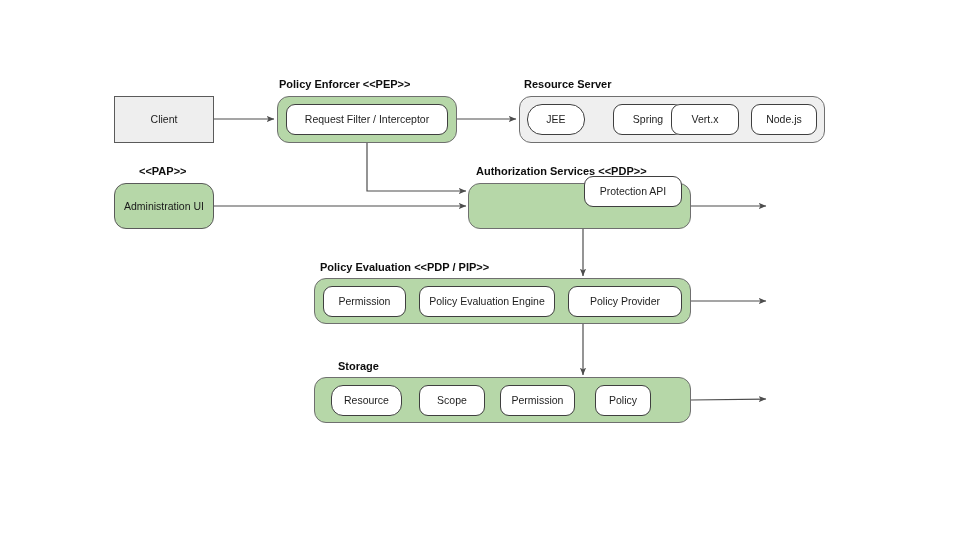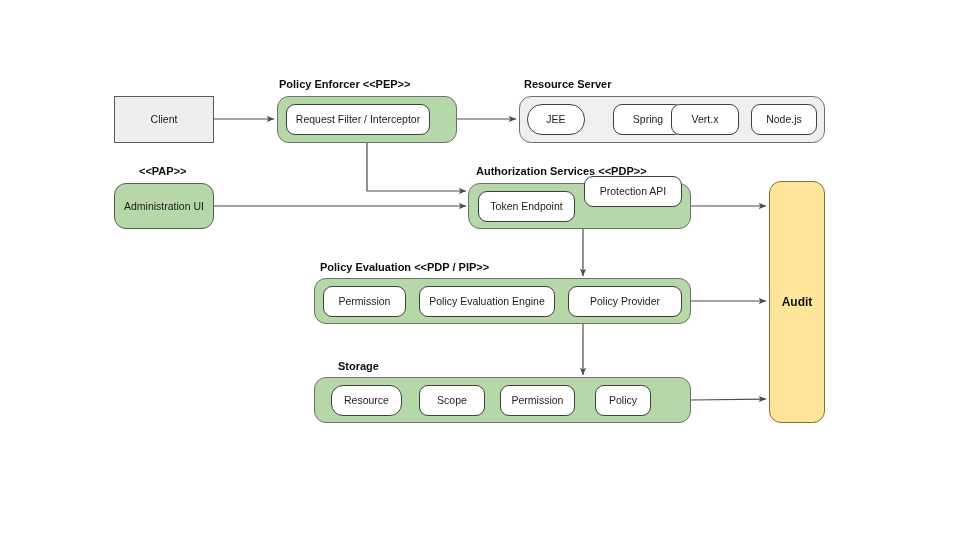--- a/index.html
+++ b/index.html
@@ -123,47 +123,45 @@
       <path d="M691,301 L766,301"></path>
 
       <path d="M583,324 L583,375"></path>
 
       <path d="M691,400 L766,399"></path>
     </g>
   </svg>
 
   <div class="grp-title" style="left:279px; top:78px;">Policy Enforcer &lt;&lt;PEP&gt;&gt;</div>
   <div class="group greenbg" style="left:277px; top:96px; width:180px; height:47px;"></div>
-  <div class="node leaf" style="left:286px; top:104px; width:144px; height:31px;">Request Filter / Interceptor</div>
+  <div class="node leaf" style="left:286px; top:104px; width:162px; height:31px;">Request Filter / Interceptor</div>
 
   <div class="node gray" style="left:114px; top:96px; width:100px; height:47px;">Client</div>
 
   <div class="grp-title" style="left:524px; top:78px;">Resource Server</div>
   <div class="group graybg" style="left:519px; top:96px; width:306px; height:47px;"></div>
   <div class="node leaf" style="left:527px; top:104px; width:58px; height:31px;border-radius:15px;">JEE</div>
   <div class="node leaf" style="left:593px; top:104px; width:70px; height:31px;margin-left:20px;">Spring</div>
   <div class="node leaf" style="left:671px; top:104px; width:68px; height:31px;">Vert.x</div>
   <div class="node leaf" style="left:751px; top:104px; width:66px; height:31px;">Node.js</div>
 
   <div class="grp-title" style="left:139px; top:165px;">&lt;&lt;PAP&gt;&gt;</div>
   <div class="node green" style="left:114px; top:183px; width:100px; height:46px;">Administration UI</div>
 
   <div class="grp-title" style="left:476px; top:165px;">Authorization Services &lt;&lt;PDP&gt;&gt;</div>
   <div class="group greenbg" style="left:468px; top:183px; width:223px; height:46px;"></div>
-  <div class="node leaf" style="left:478px; top:191px; width:97px; height:31px;">Token Endpoint</div>
   <div class="node leaf" style="left:584px; top:176px; width:98px; height:31px;">Protection API</div>
 
   <div class="grp-title" style="left:320px; top:261px;">Policy Evaluation &lt;&lt;PDP / PIP&gt;&gt;</div>
   <div class="group greenbg" style="left:314px; top:278px; width:377px; height:46px;"></div>
   <div class="node leaf" style="left:323px; top:286px; width:83px; height:31px;">Permission</div>
   <div class="node leaf" style="left:568px; top:286px; width:114px; height:31px;">Policy Provider</div>
   <div class="node leaf" style="left:419px; top:286px; width:136px; height:31px;">Policy Evaluation Engine</div>
 
   <div class="grp-title" style="left:338px; top:360px;">Storage</div>
   <div class="group greenbg" style="left:314px; top:377px; width:377px; height:46px;"></div>
   <div class="node leaf" style="left:331px; top:385px; width:71px; height:31px;border-radius:12px;">Resource</div>
   <div class="node leaf" style="left:419px; top:385px; width:66px; height:31px;">Scope</div>
   <div class="node leaf" style="left:500px; top:385px; width:75px; height:31px;">Permission</div>
   <div class="node leaf" style="left:595px; top:385px; width:56px; height:31px;">Policy</div>
 
-  <div class="audit" style="left:769px; top:181px; width:56px; height:242px;">Audit</div>
 
 </div>
 
 </body></html>

